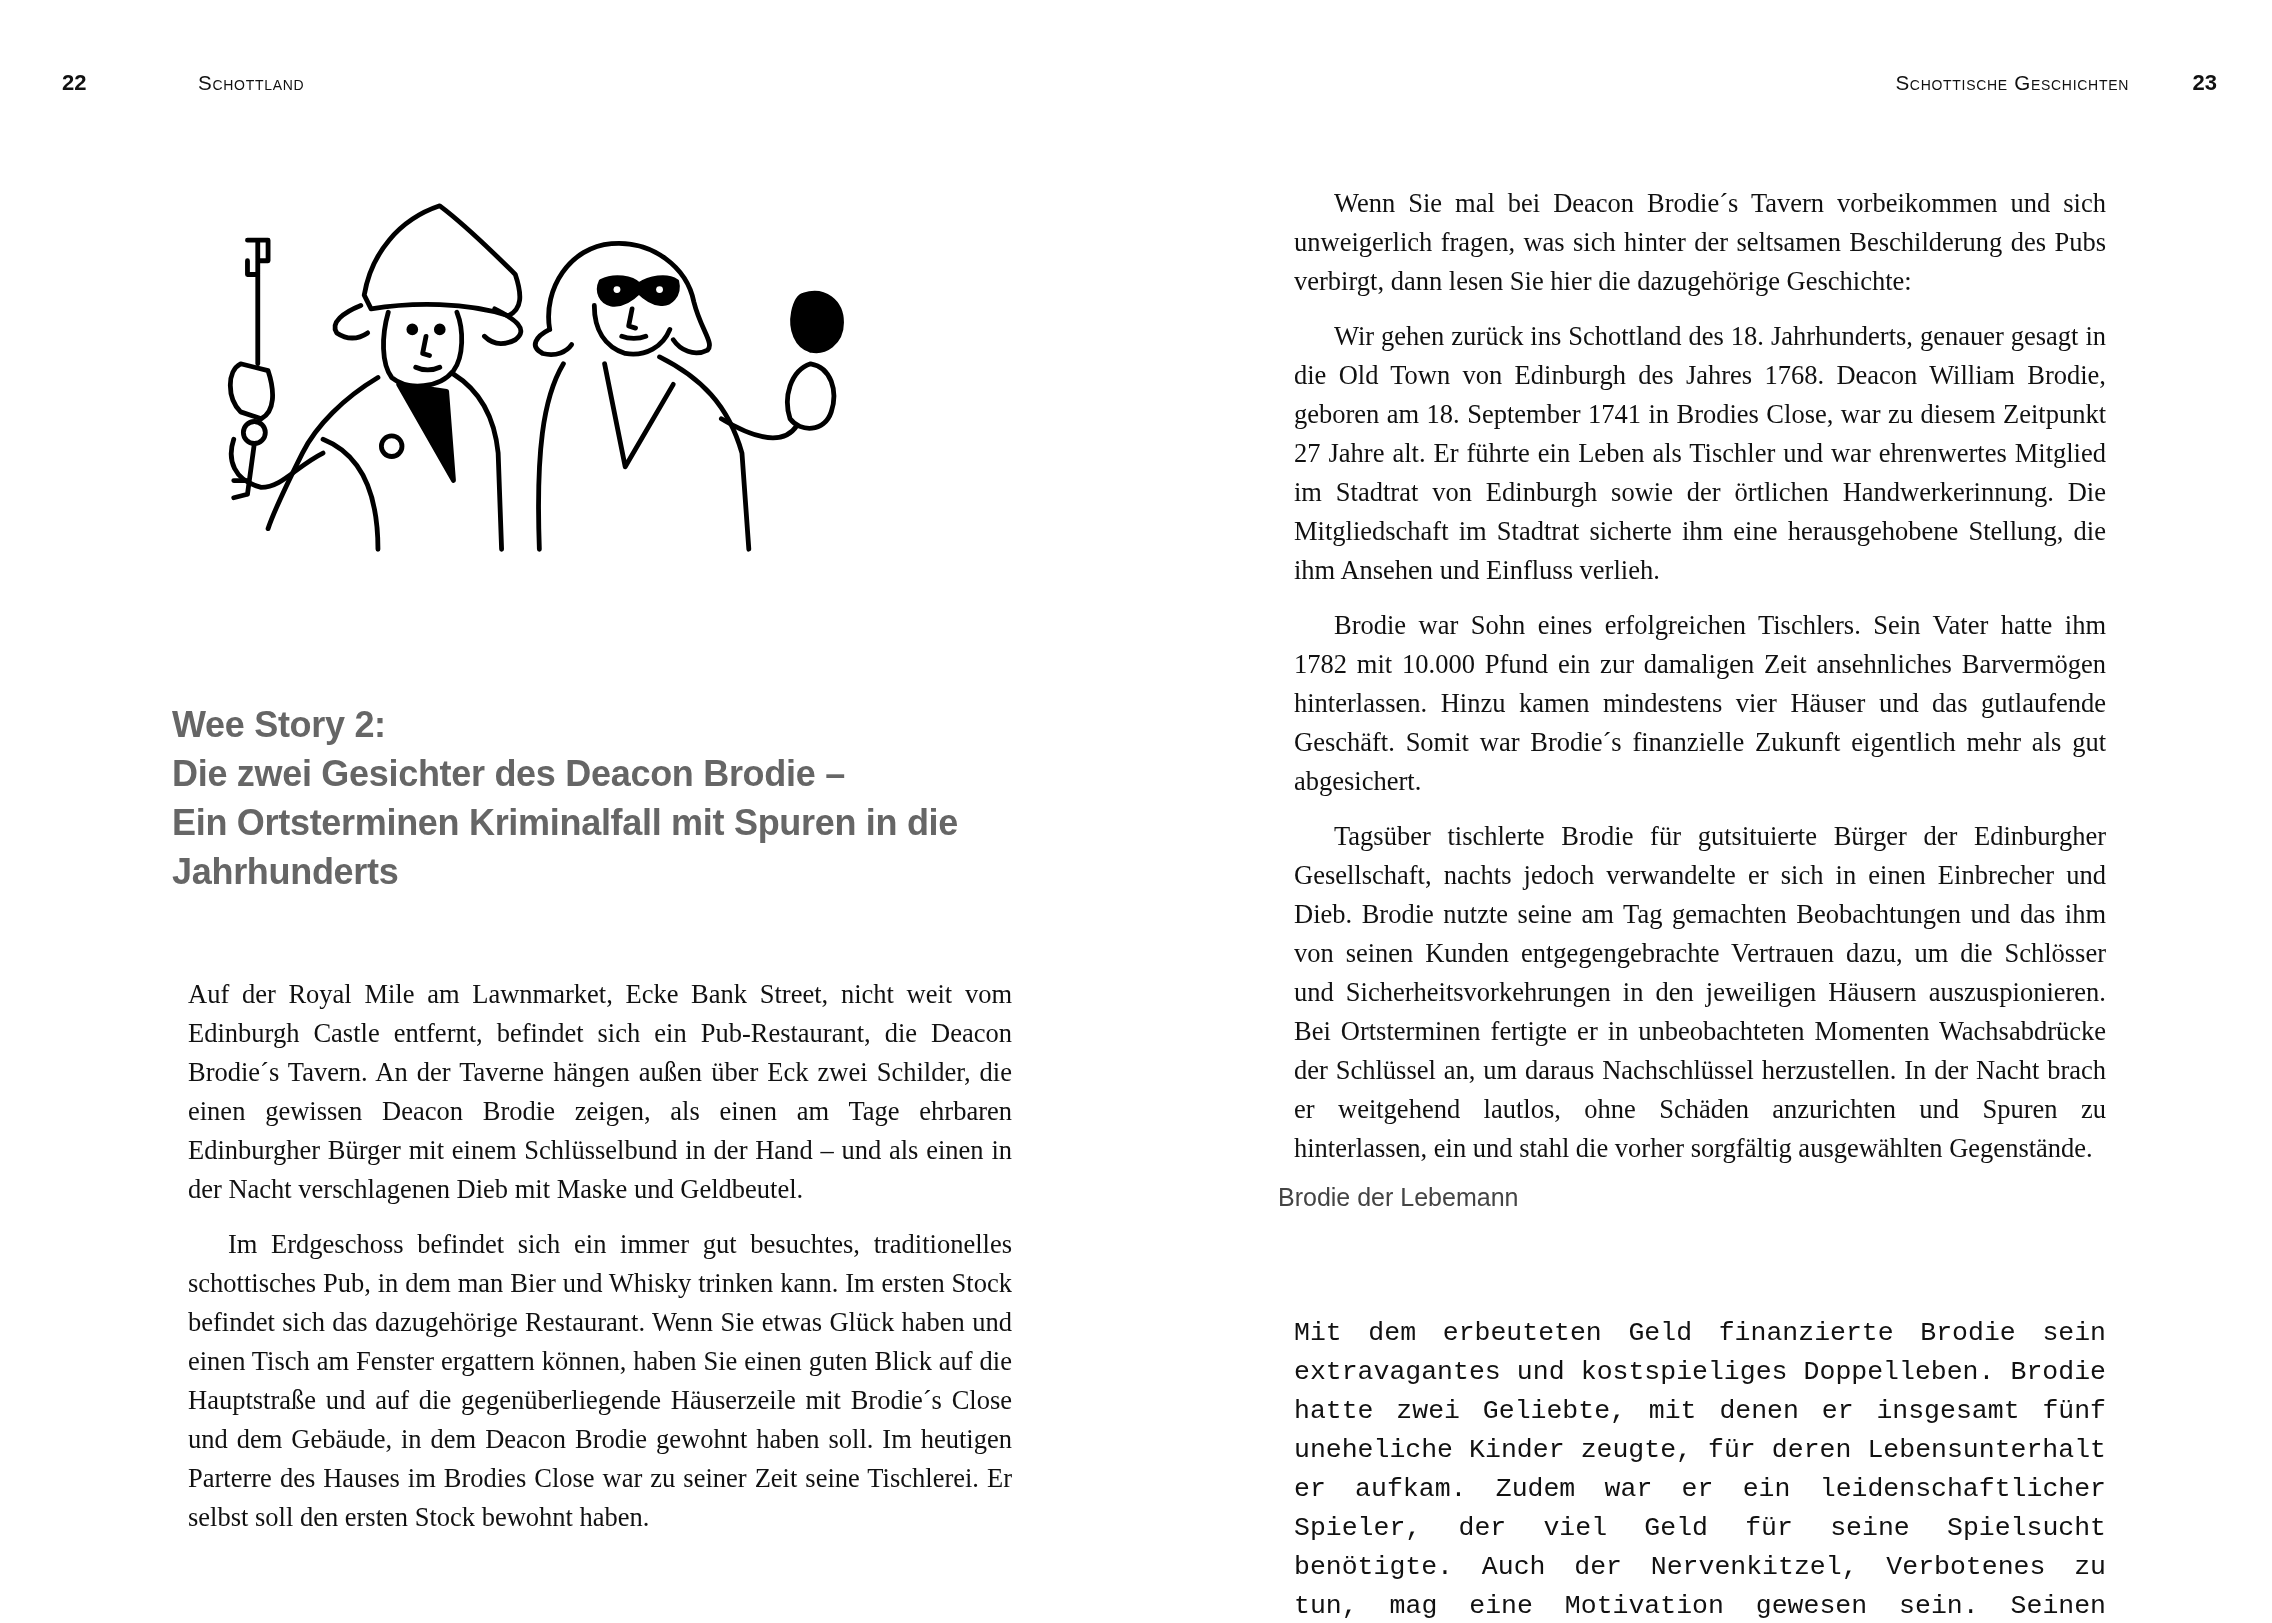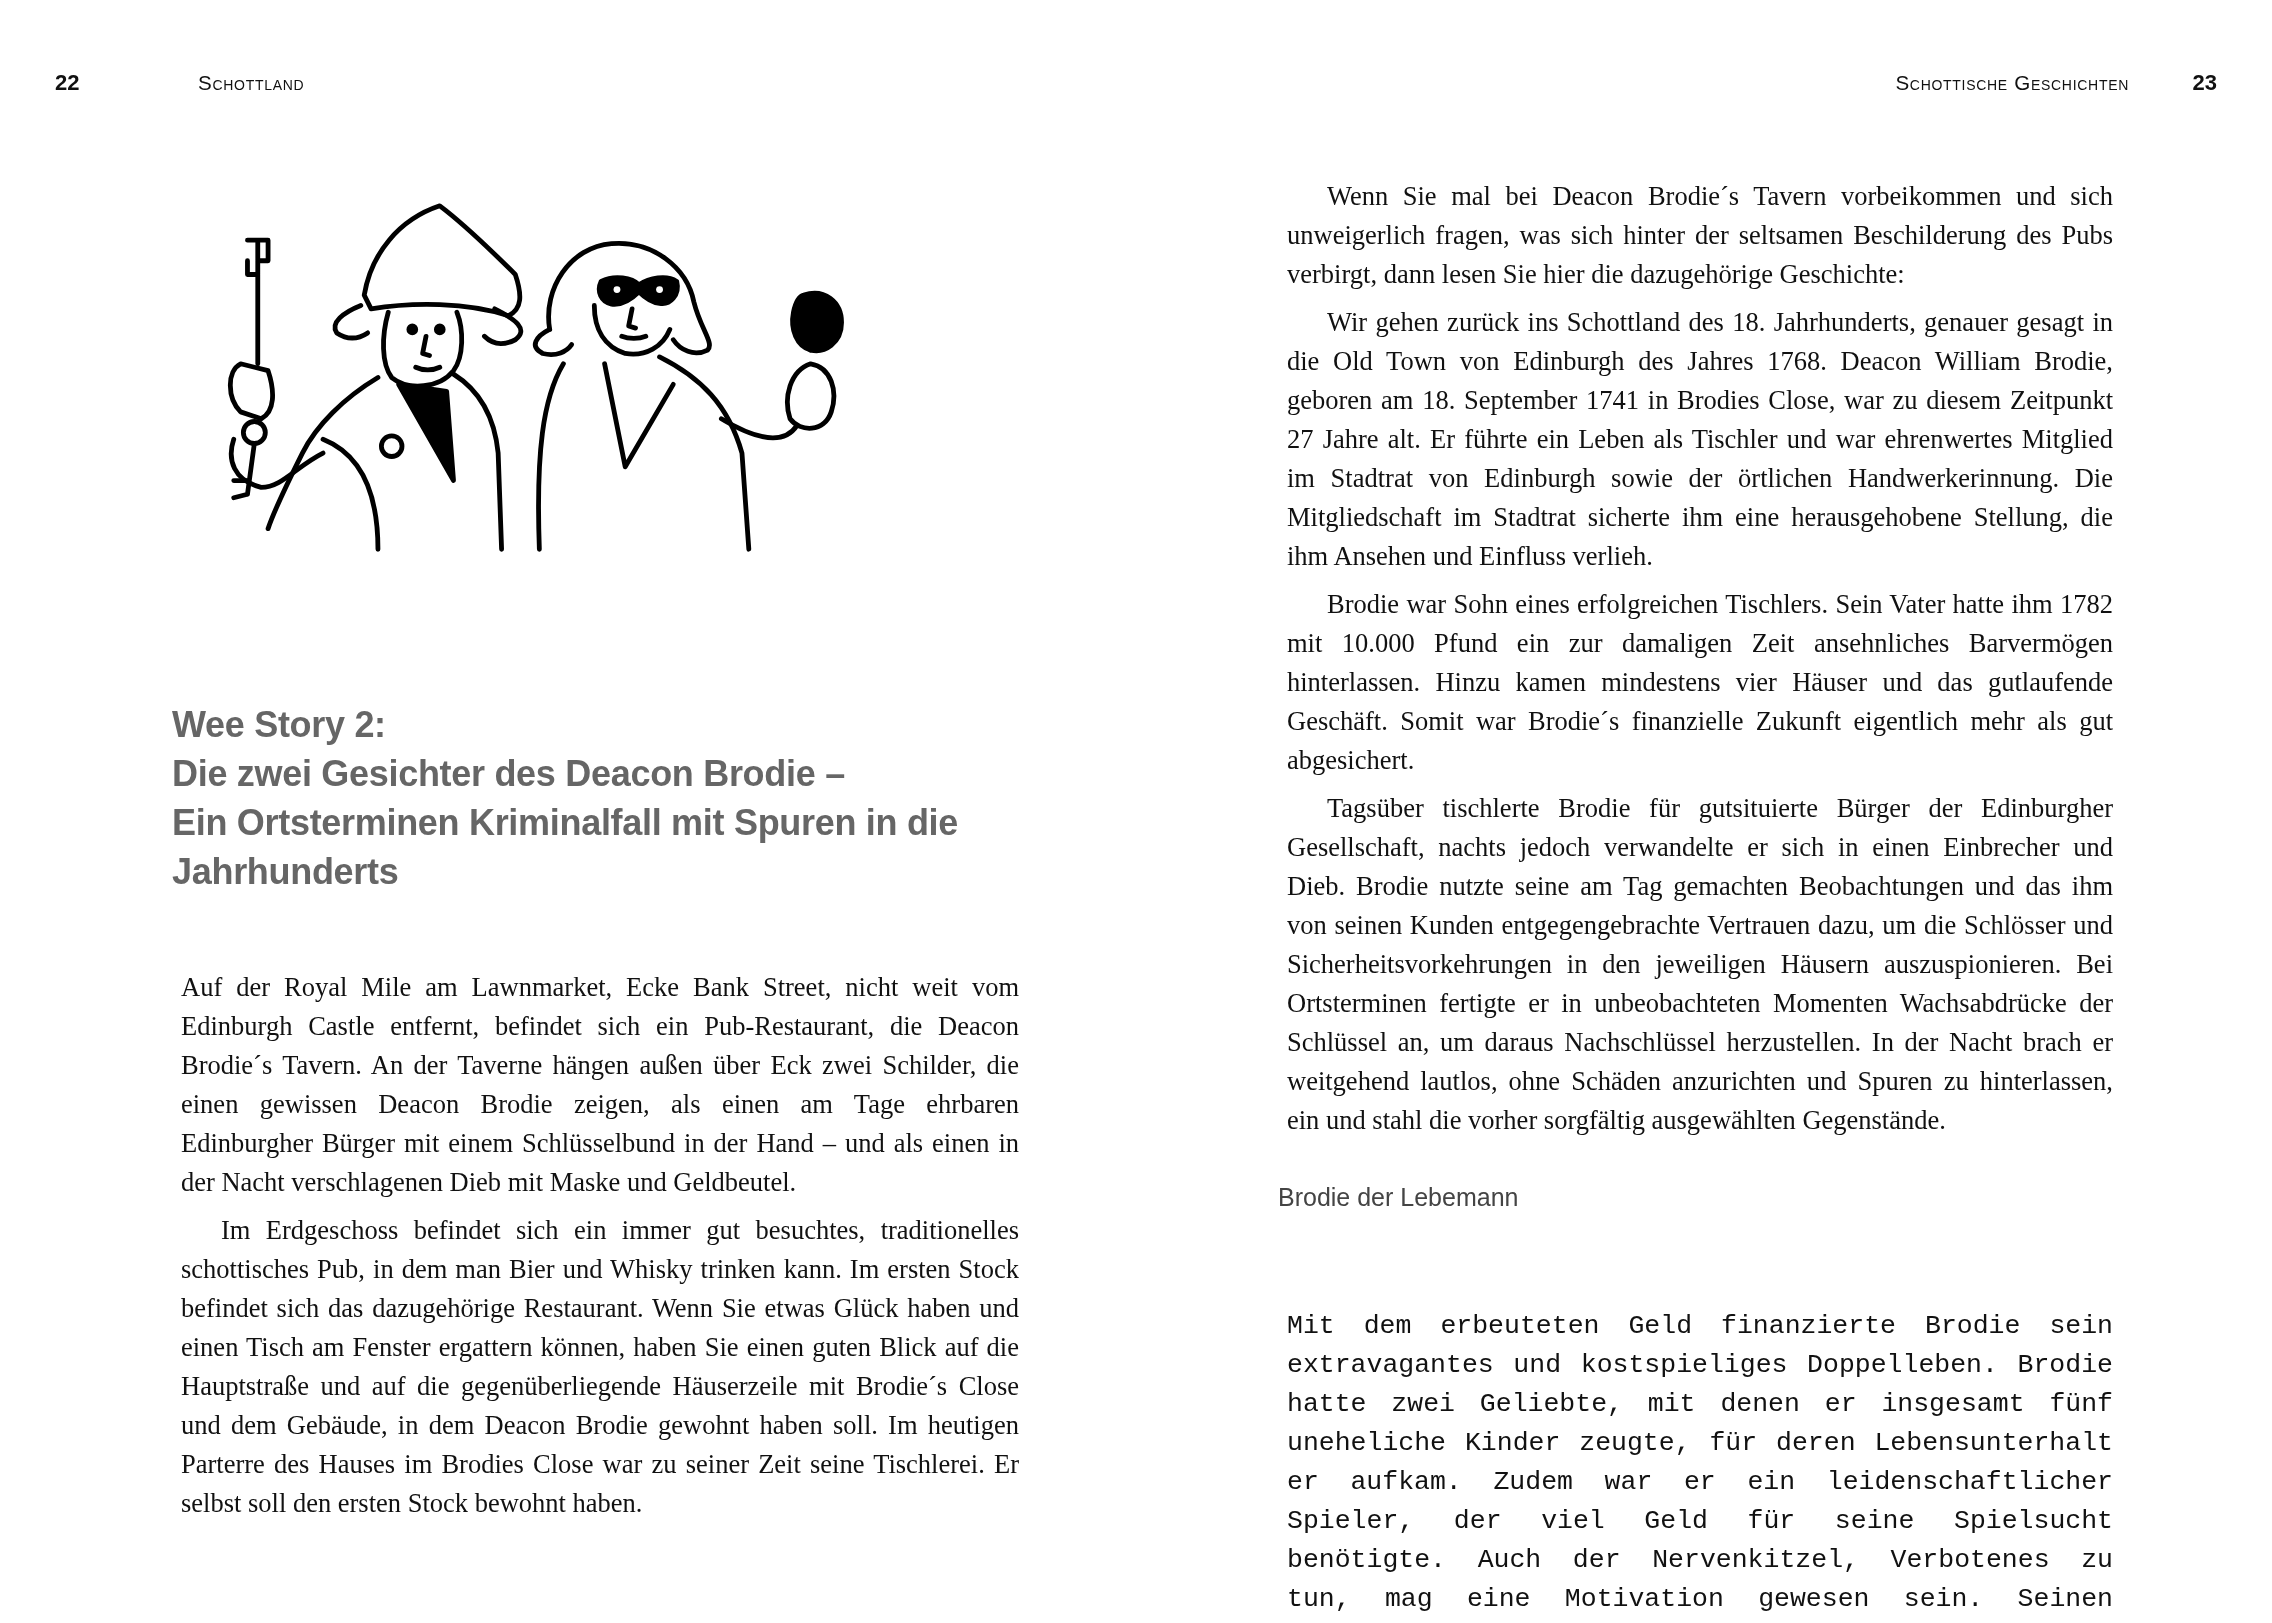--- a/index.html
+++ b/index.html
@@ -12,42 +12,42 @@
     position: absolute; top: 71px;
     font-family: "Liberation Sans", sans-serif;
     font-size: 20.6px; letter-spacing: 0.7px; color: #111;
     font-variant: small-caps;
   }
   .folio {
     position: absolute; top: 70px;
     font-family: "Liberation Sans", sans-serif;
     font-size: 22px; font-weight: bold; color: #111;
   }
-  .page-left .folio { left: 55px; text-align: center; }
+  .page-left .folio { left: 62px; text-align: center; }
   .page-left .running-head { left: 170px; margin-left: 28px; }
   .page-right .folio { right: 56px; }
   .page-right .running-head { right: 144px; }
 
   .illustration { position: absolute; left: 220px; top: 192px; width: 728px; height: 426px; }
 
   .story-title {
     position: absolute; left: 172px; top: 700px; width: 859px;
     font-family: "Liberation Sans", sans-serif;
     font-size: 36px; line-height: 49px; color: #666666;
     font-weight: bold; letter-spacing: -0.3px;
   }
   .story-title div { white-space: nowrap; }
 
   .body-text {
     position: absolute;
     font-family: "Liberation Serif", serif;
     font-size: 26.5px; line-height: 39px; color: #111;
     text-align: justify;
   }
-  .body-text p { margin: 9px; text-indent: 0; }
+  .body-text p { margin: 16px; text-indent: 0; }
   .body-text p.indent { text-indent: 40px; }
   .left-body { left: 172px; top: 959px; width: 856px; }
   .right-body-a { left: 1278px; top: 168px; width: 844px; }
   .right-body-b { left: 1278px; top: 1298px; width: 844px; font-family: Liberation Mono, monospace; }
 
   .subheading {
     position: absolute; left: 1278px; top: 1183px;
     font-family: "Liberation Sans", sans-serif;
     font-size: 25px; color: #444444;
   }

